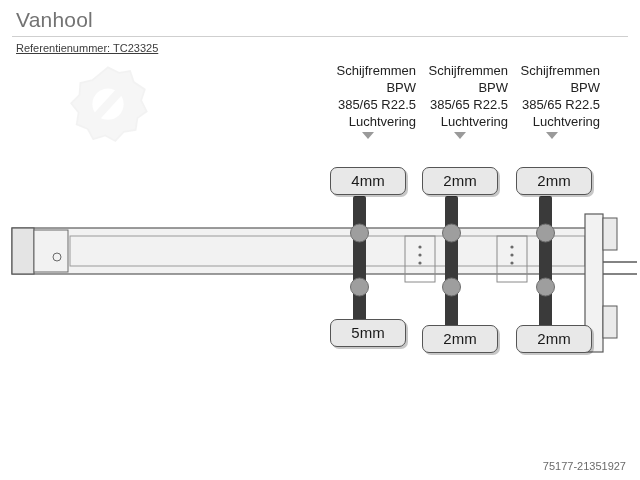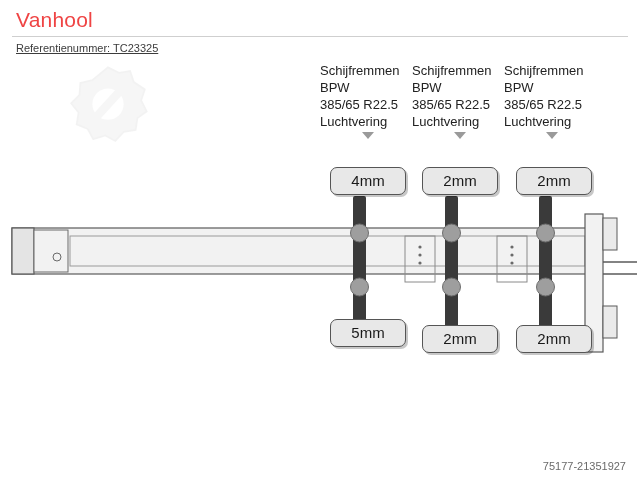--- a/index.html
+++ b/index.html
@@ -16,21 +16,21 @@
     overflow: hidden;
   }
 
   
   #header-title {
     position: absolute;
     left: 16px;
     top: 8px;
     font-size: 21px;
     font-weight: 400;
-    color: #ef4444;
+    color: #737373;
     letter-spacing: 0.2px;
     text-align: right;
   }
   #header-rule {
     position: absolute;
     left: 12px;
     top: 36px;
     width: 616px;
     height: 1px;
     background: #cfcfcf;
@@ -52,21 +52,21 @@
     width: 92px;
     height: 92px;
     opacity: 0.18;
   }
 
   
   .axle-label {
     position: absolute;
     top: 62px;
     width: 96px;
-    text-align: left;
+    text-align: right;
     font-size: 13px;
     line-height: 17px;
     color: #222222;
   }
   .axle-label .ln { display: block; white-space: nowrap; }
   .axle-label .caret {
     display: block;
     margin: 2px auto 0 auto;
     width: 0; height: 0;
     border-left: 6px solid transparent;

